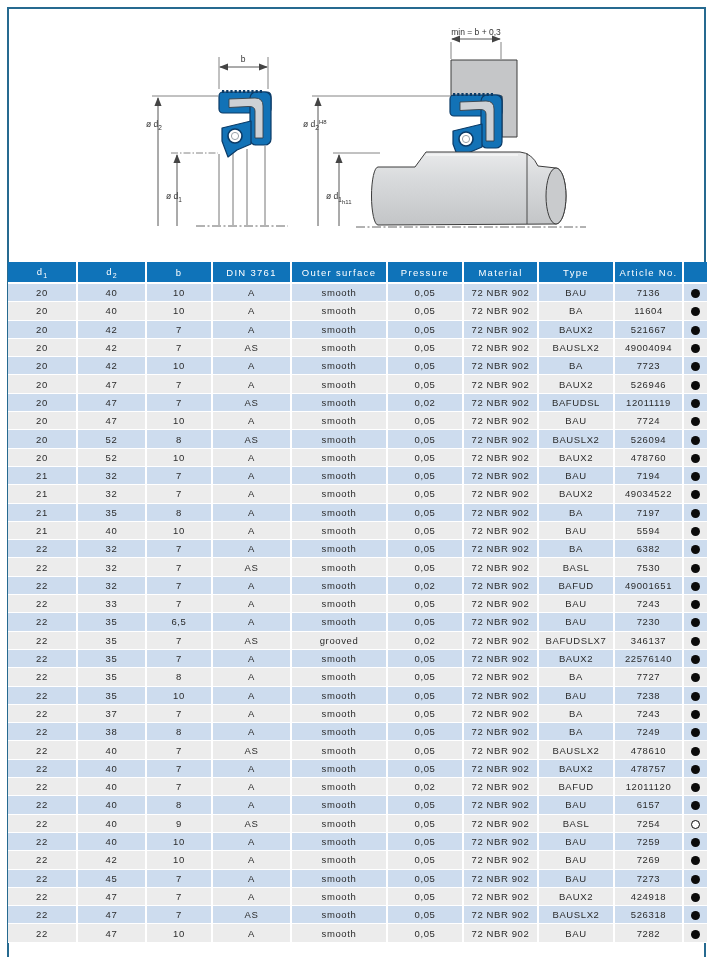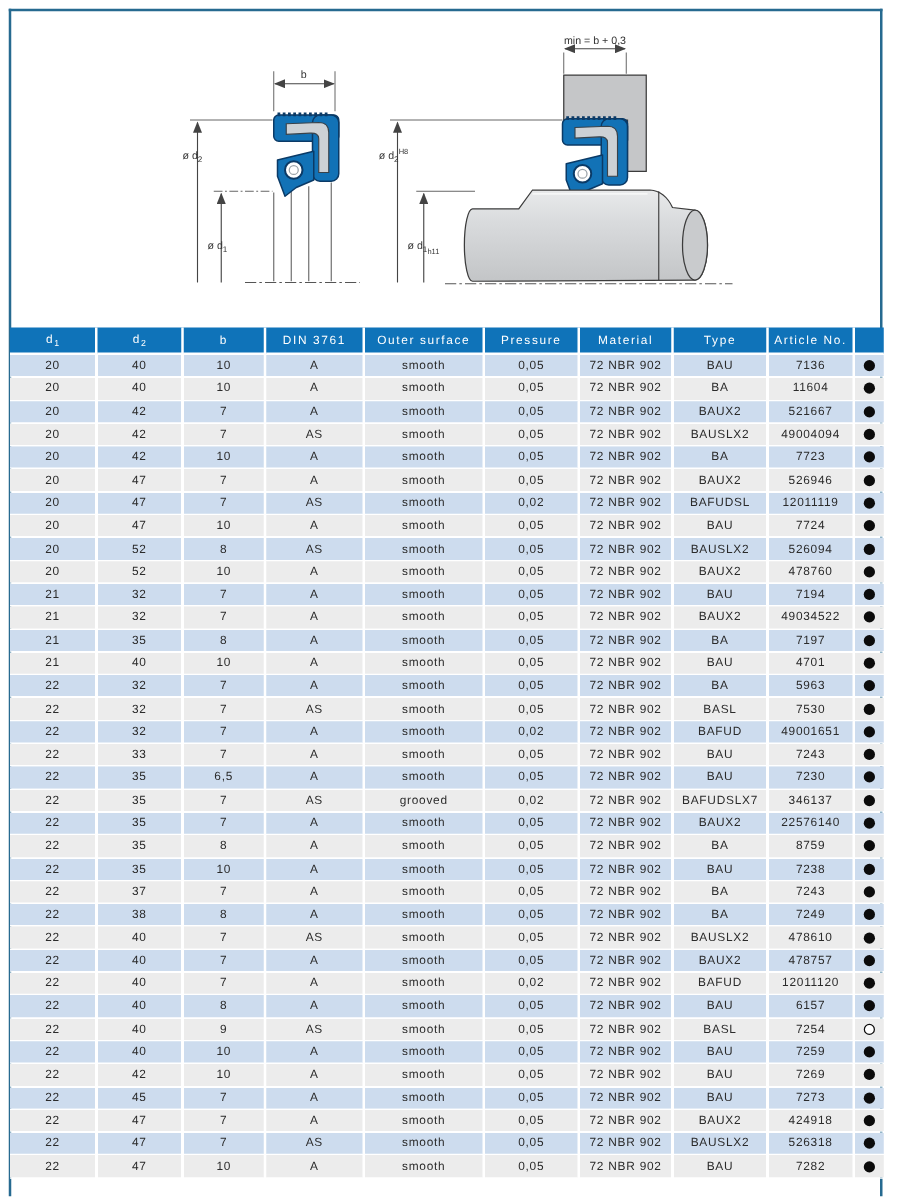--- a/index.html
+++ b/index.html
@@ -321,33 +321,33 @@
         </tr>
         <tr class="row-gray">
           <td>21</td>
           <td>40</td>
           <td>10</td>
           <td>A</td>
           <td>smooth</td>
           <td>0,05</td>
           <td>72 NBR 902</td>
           <td>BAU</td>
-          <td>4701</td>
+          <td>5594</td>
           <td><span class="dot filled"></span></td>
         </tr>
         <tr class="row-blue">
           <td>22</td>
           <td>32</td>
           <td>7</td>
           <td>A</td>
           <td>smooth</td>
           <td>0,05</td>
           <td>72 NBR 902</td>
           <td>BA</td>
-          <td>5963</td>
+          <td>6382</td>
           <td><span class="dot filled"></span></td>
         </tr>
         <tr class="row-gray">
           <td>22</td>
           <td>32</td>
           <td>7</td>
           <td>AS</td>
           <td>smooth</td>
           <td>0,05</td>
           <td>72 NBR 902</td>
@@ -417,21 +417,21 @@
         </tr>
         <tr class="row-gray">
           <td>22</td>
           <td>35</td>
           <td>8</td>
           <td>A</td>
           <td>smooth</td>
           <td>0,05</td>
           <td>72 NBR 902</td>
           <td>BA</td>
-          <td>8759</td>
+          <td>7727</td>
           <td><span class="dot filled"></span></td>
         </tr>
         <tr class="row-blue">
           <td>22</td>
           <td>35</td>
           <td>10</td>
           <td>A</td>
           <td>smooth</td>
           <td>0,05</td>
           <td>72 NBR 902</td>

